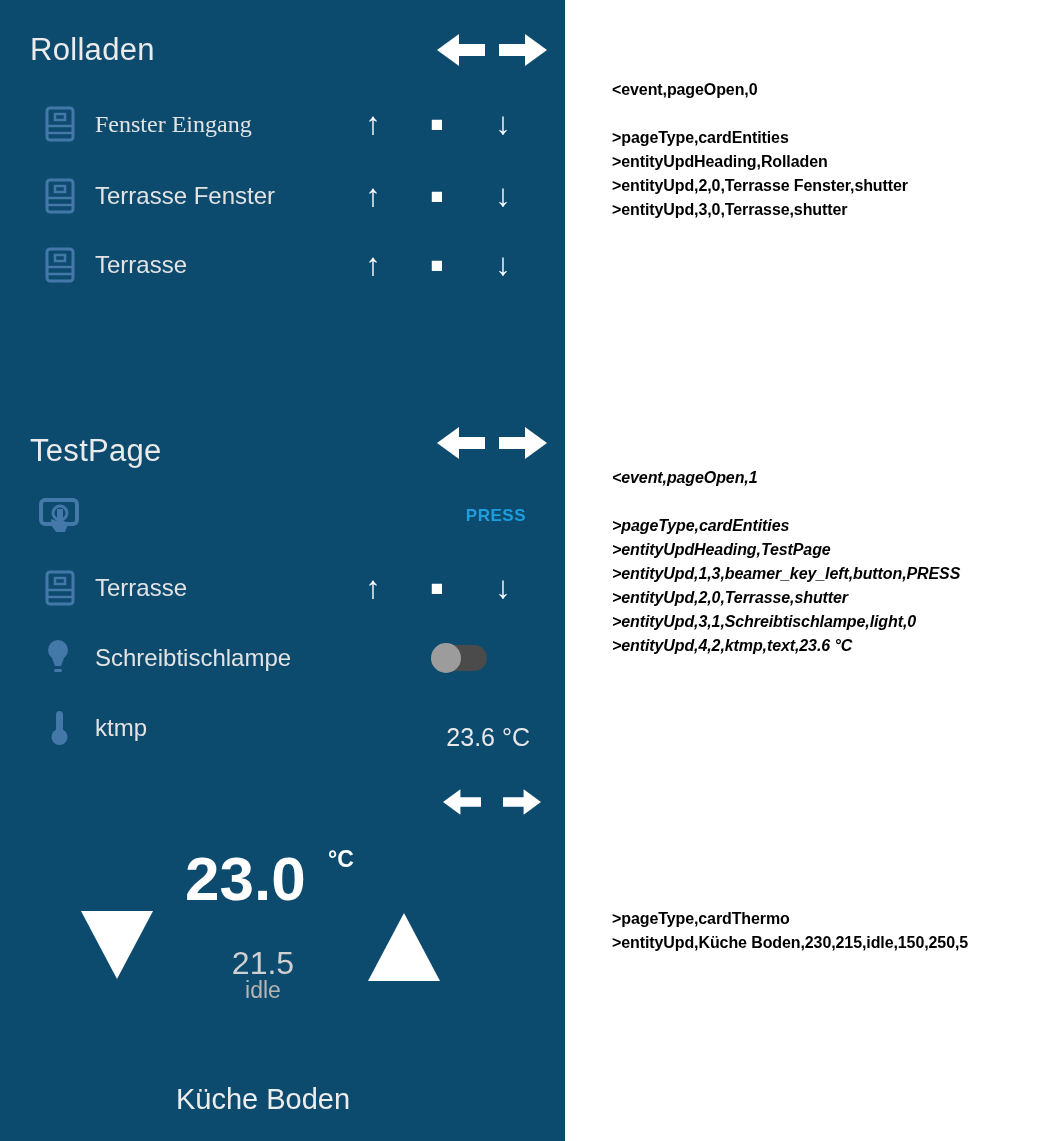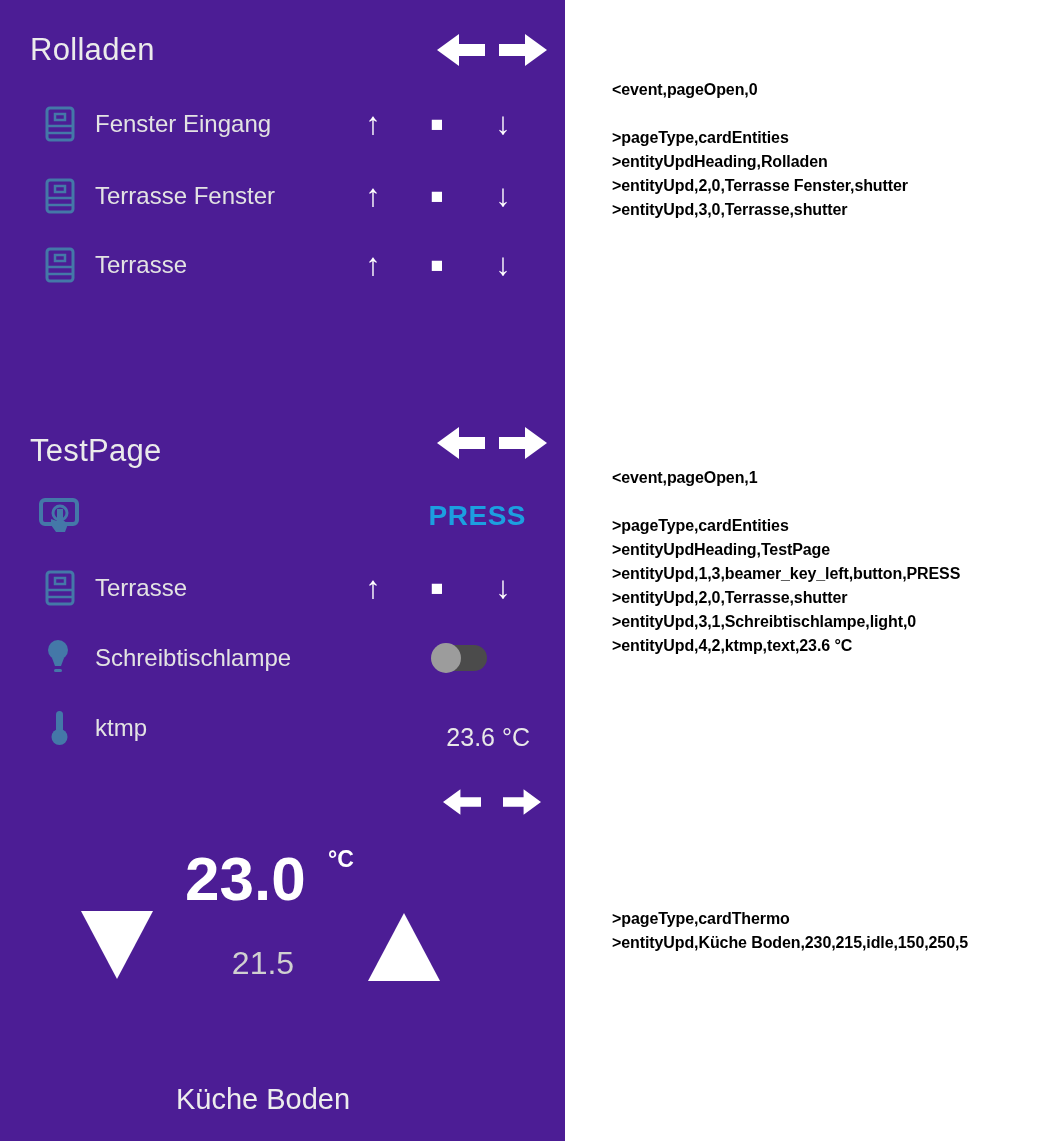--- a/index.html
+++ b/index.html
@@ -1,30 +1,30 @@
 <!DOCTYPE html>
 <html><head>
 <meta charset="utf-8">
 <style>
   * { margin:0; padding:0; box-sizing:border-box; }
   body { font-family:"Liberation Sans", sans-serif; background:#ffffff; }
   .stage { position:relative; width:1045px; height:1141px; background:#ffffff; overflow:hidden; }
 
   
-  .panel { position:absolute; left:0; top:0; width:565px; height:1141px; background:#4c1d95; }
+  .panel { position:absolute; left:0; top:0; width:565px; height:1141px; background:#0c4a6e; }
 
   .card-title { position:absolute; left:30px; font-size:31px; line-height:40px; font-weight:400; color:#ebebeb; letter-spacing:.3px; }
   .nav-arrow { position:absolute; }
 
   .ent-icon { position:absolute; }
   .row-label { position:absolute; left:95px; font-size:24px; line-height:30px; color:#e3e3e3; }
   .ctl { position:absolute; width:38px; text-align:center; color:#ffffff; font-size:31px; line-height:42px; }
   .ctl.stop { font-size:21px; }
 
-  .press-btn { position:absolute; left:420px; width:106px; text-align:right; font-size:28px; line-height:30px; font-weight:600; color:#1c9fe0; letter-spacing:.5px; }
+  .press-btn { position:absolute; left:420px; width:106px; text-align:right; font-size:17px; line-height:30px; font-weight:600; color:#1c9fe0; letter-spacing:.5px; }
   .text-val { position:absolute; left:400px; width:130px; text-align:right; font-size:25px; line-height:30px; color:#e8e8e8;margin-top:8px; }
 
   .toggle { position:absolute; left:433px; top:645px; width:54px; height:26px; border-radius:13px; background:#4b4b4b; }
   .toggle-knob { position:absolute; left:-2px; top:-2px; width:30px; height:30px; border-radius:50%; background:#9c9c9c; }
 
   
   .temp-main { position:absolute; left:185px; top:841px; font-size:62px; line-height:76px; font-weight:700; color:#ffffff; }
   .temp-unit { position:absolute; left:328px; top:846px; font-size:23px; font-weight:700; color:#ffffff; }
   .tri { position:absolute; width:0; height:0; }
   .tri-down { left:81px; top:911px; border-left:36px solid transparent; border-right:36px solid transparent; border-top:68px solid #ffffff; }
@@ -52,21 +52,21 @@
     <svg class="nav-arrow" style="left:499px; top:34px;" width="48" height="32" viewBox="0 0 48 32">
       <polygon points="0,10 26,10 26,0 48,16 26,32 26,22 0,22" fill="#ffffff"></polygon>
     </svg>
 
     <svg class="ent-icon" style="left:42px; top:104px;" width="36" height="40" viewBox="0 0 36 40">
       <rect x="5" y="4" width="26" height="32" rx="3" fill="none" stroke="#4478a8" stroke-width="3"></rect>
       <rect x="13" y="10" width="10" height="6" fill="none" stroke="#4478a8" stroke-width="2.5"></rect>
       <line x1="6" y1="22" x2="30" y2="22" stroke="#4478a8" stroke-width="2.5"></line>
       <line x1="6" y1="29" x2="30" y2="29" stroke="#4478a8" stroke-width="2.5"></line>
     </svg>
-    <div class="row-label" style="top:109px;">Fenster Eingang</div>
+    <div class="row-label" style="top:109px;font-family:Liberation Serif, serif;">Fenster Eingang</div>
     <div class="ctl" style="left:354px; top:103px;">↑</div>
     <div class="ctl stop" style="left:418px; top:103px;">■</div>
     <div class="ctl" style="left:484px; top:103px;">↓</div>
 
     <svg class="ent-icon" style="left:42px; top:176px;" width="36" height="40" viewBox="0 0 36 40">
       <rect x="5" y="4" width="26" height="32" rx="3" fill="none" stroke="#4478a8" stroke-width="3"></rect>
       <rect x="13" y="10" width="10" height="6" fill="none" stroke="#4478a8" stroke-width="2.5"></rect>
       <line x1="6" y1="22" x2="30" y2="22" stroke="#4478a8" stroke-width="2.5"></line>
       <line x1="6" y1="29" x2="30" y2="29" stroke="#4478a8" stroke-width="2.5"></line>
     </svg>
@@ -137,33 +137,34 @@
       <polygon points="0,10 26,10 26,0 48,16 26,32 26,22 0,22" fill="#ffffff"></polygon>
     </svg>
 
     <div class="temp-main">23.0</div>
     <div class="temp-unit">°C</div>
 
     <div class="tri tri-down"></div>
     <div class="tri tri-up"></div>
 
     <div class="temp-target">21.5</div>
+    <div class="thermo-state">idle</div>
     <div class="thermo-name">Küche Boden</div>
   </div>
 
   <div class="log" style="top:78px;">
     <div class="log-line">&lt;event,pageOpen,0</div>
     <div class="log-line"></div>
     <div class="log-line">&gt;pageType,cardEntities</div>
     <div class="log-line">&gt;entityUpdHeading,Rolladen</div>
     <div class="log-line">&gt;entityUpd,2,0,Terrasse Fenster,shutter</div>
     <div class="log-line">&gt;entityUpd,3,0,Terrasse,shutter</div>
   </div>
 
-  <div class="log" style="top:466px;">
+  <div class="log" style="top:466px;font-style:italic;">
     <div class="log-line">&lt;event,pageOpen,1</div>
     <div class="log-line"></div>
     <div class="log-line">&gt;pageType,cardEntities</div>
     <div class="log-line">&gt;entityUpdHeading,TestPage</div>
     <div class="log-line">&gt;entityUpd,1,3,beamer_key_left,button,PRESS</div>
     <div class="log-line">&gt;entityUpd,2,0,Terrasse,shutter</div>
     <div class="log-line">&gt;entityUpd,3,1,Schreibtischlampe,light,0</div>
     <div class="log-line">&gt;entityUpd,4,2,ktmp,text,23.6 °C</div>
   </div>
 

